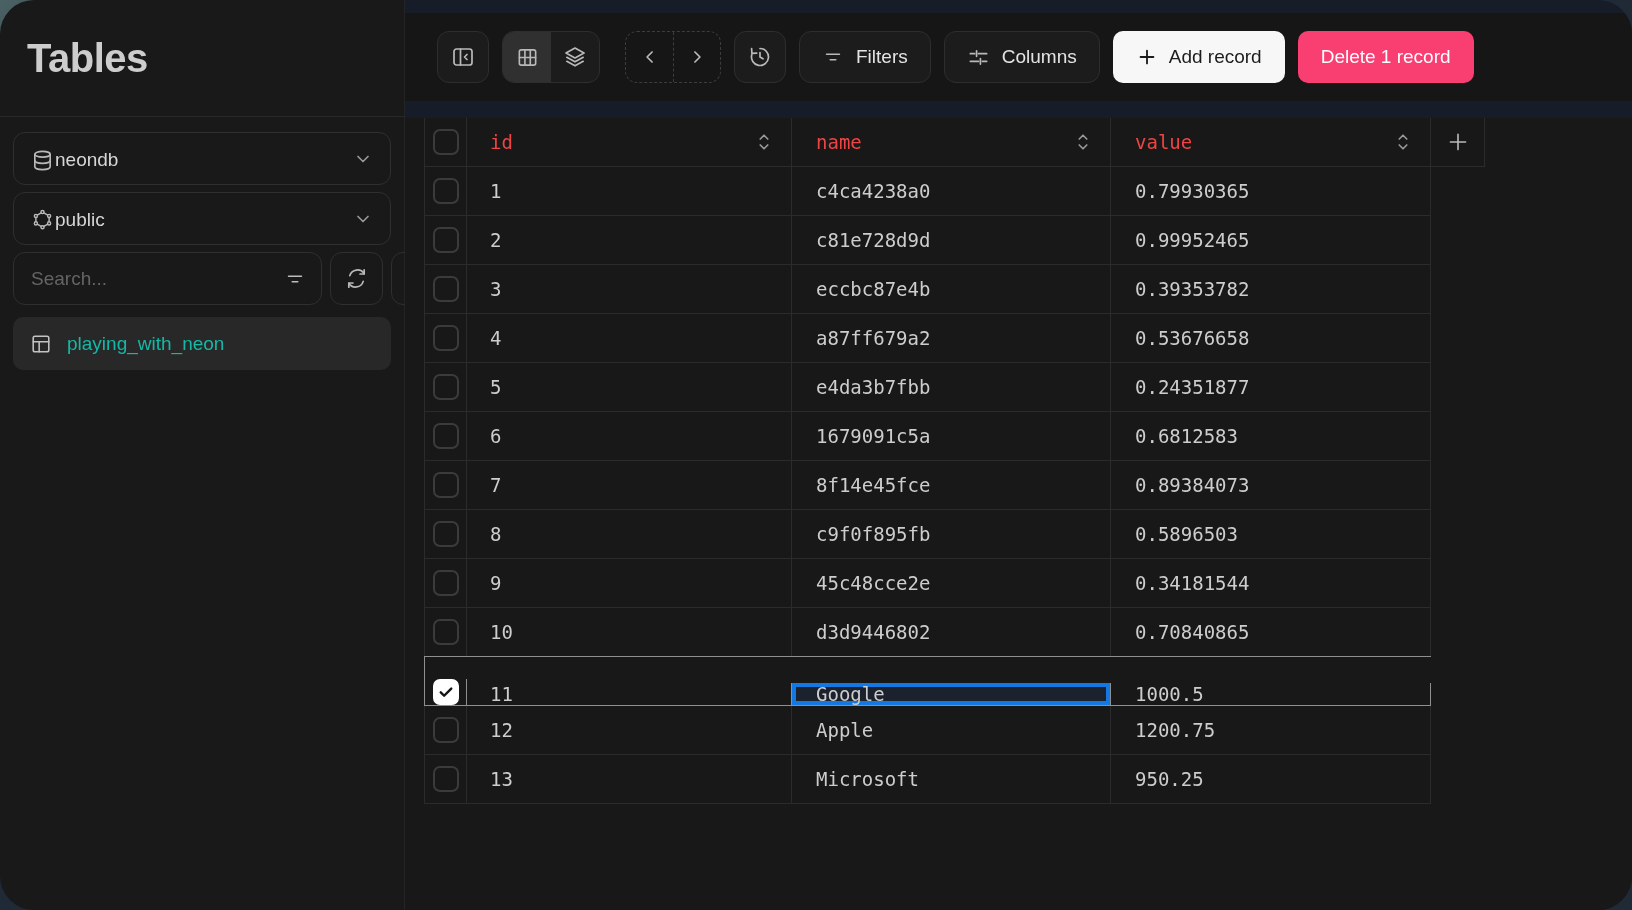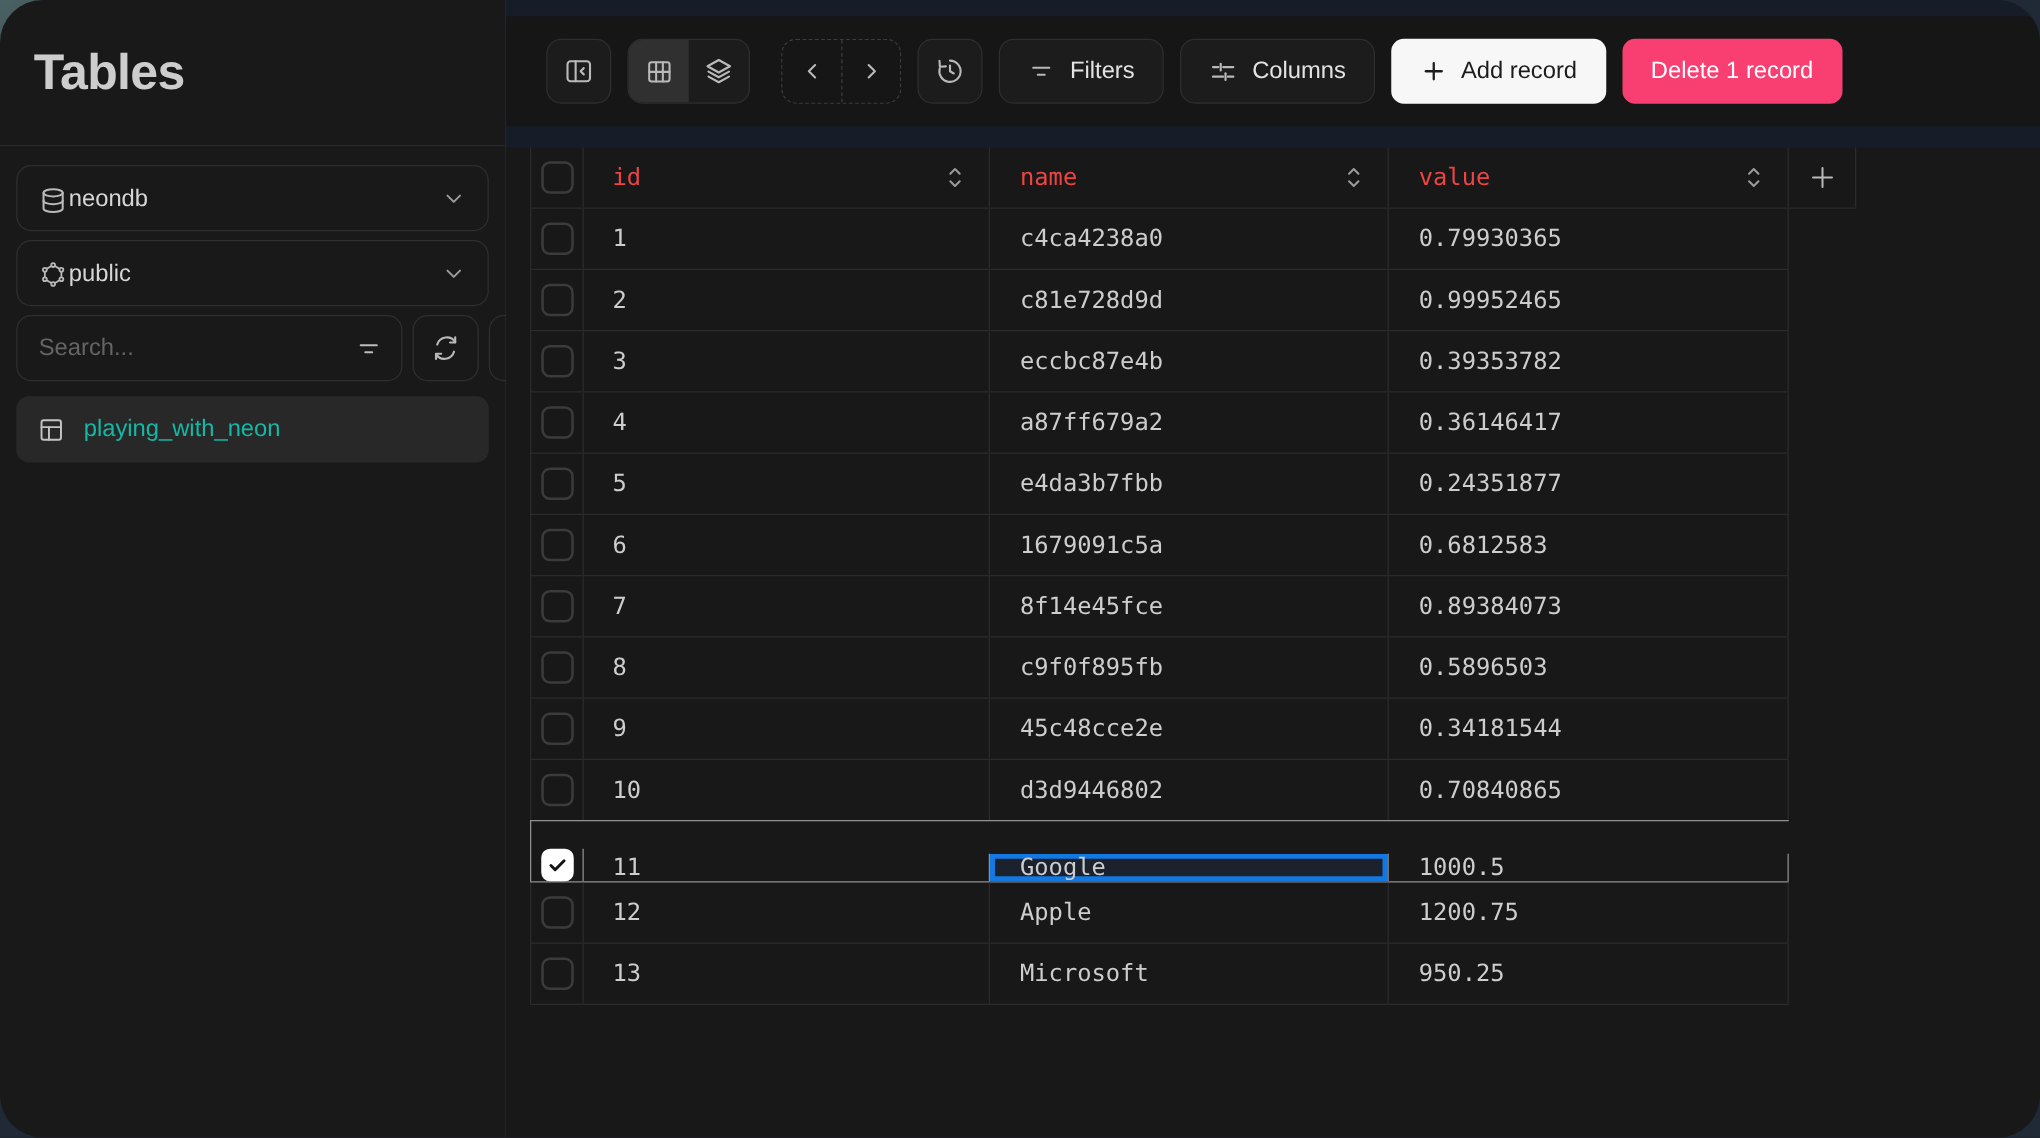--- a/index.html
+++ b/index.html
@@ -403,21 +403,21 @@
           <div class="td td-id">3</div>
           <div class="td td-name">eccbc87e4b</div>
           <div class="td td-value">0.39353782</div>
         </div>
         <div class="tr">
           <div class="td td-check">
               <span class="checkbox"></span>
             </div>
           <div class="td td-id">4</div>
           <div class="td td-name">a87ff679a2</div>
-          <div class="td td-value">0.36146417</div>
+          <div class="td td-value">0.53676658</div>
         </div>
         <div class="tr">
           <div class="td td-check">
               <span class="checkbox"></span>
             </div>
           <div class="td td-id">5</div>
           <div class="td td-name">e4da3b7fbb</div>
           <div class="td td-value">0.24351877</div>
         </div>
         <div class="tr">

